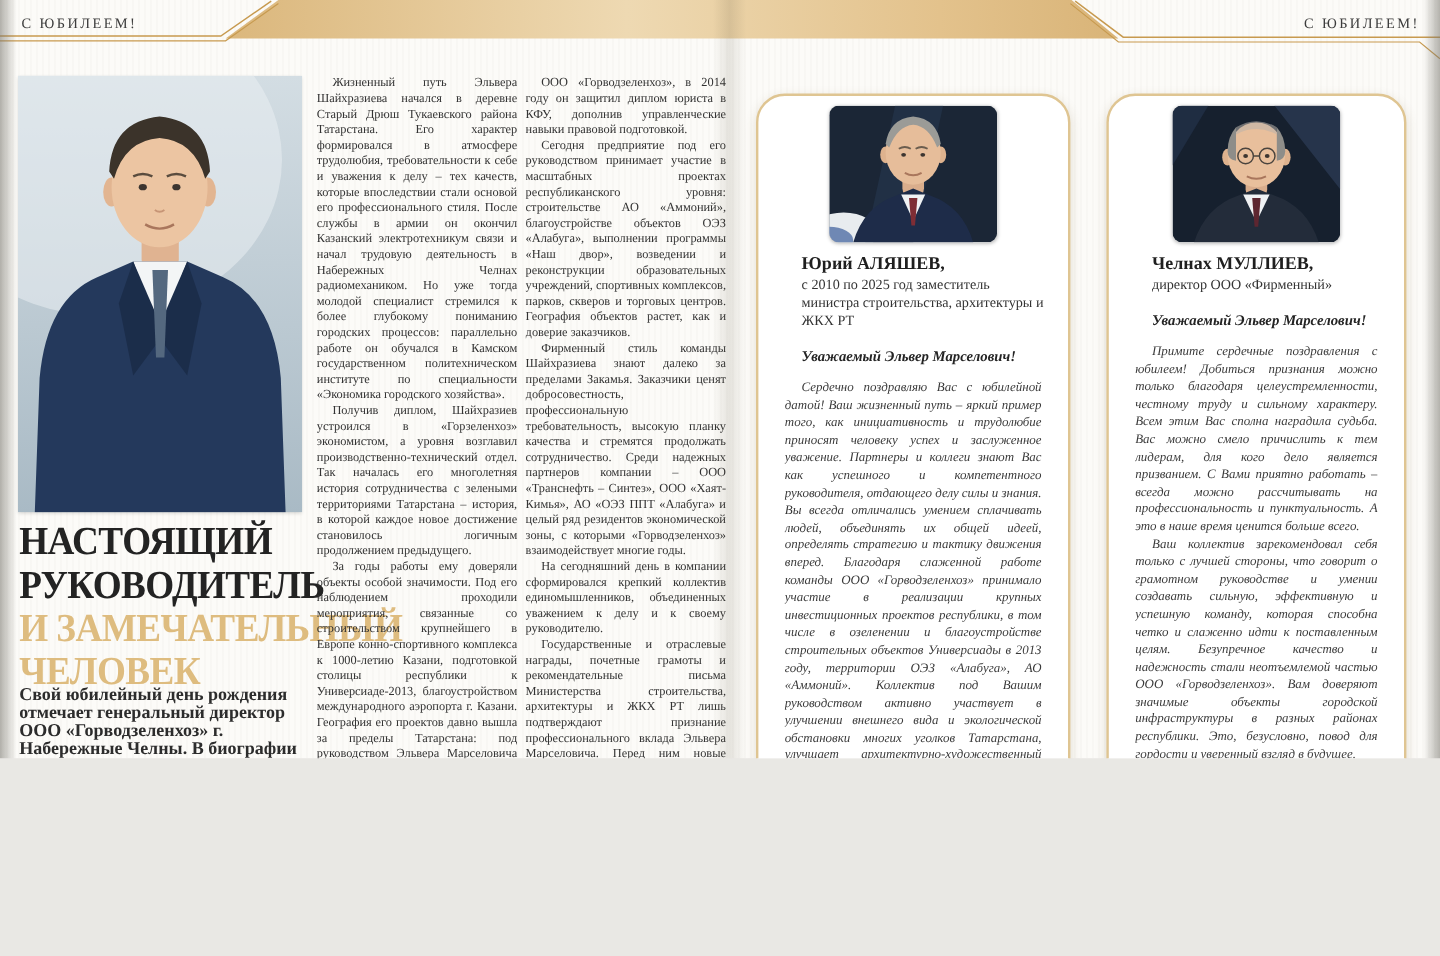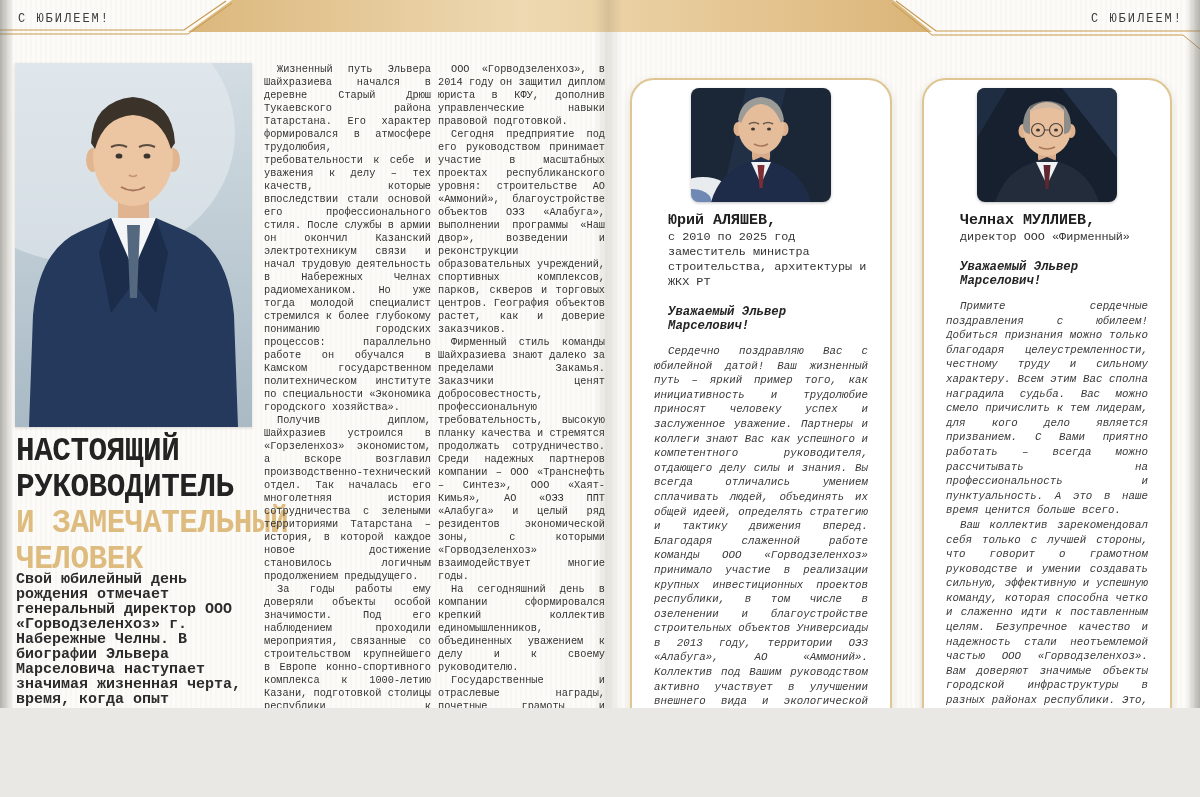--- a/index.html
+++ b/index.html
@@ -1,17 +1,17 @@
 <!DOCTYPE html>
 <html style="--gold: #debc7f; --card-border: #dfc592;"><head>
 <meta charset="utf-8">
 <style>
   html,body{margin:0;padding:0;background:#e9e8e4;}
-  .spread{position:relative;width:1200px;height:708px;margin:0 auto;overflow:hidden;
-    background:#fcfbf8;font-family:Liberation Mono, monospace;color:#333;}
+  .spread{position:relative;width:1200px;height:632px;margin:0 auto;overflow:hidden;
+    background:#fcfbf8;font-family:Liberation Serif, serif;color:#333;}
   .spread::before{content:"";position:absolute;inset:0;pointer-events:none;
     background:repeating-linear-gradient(90deg,rgba(60,50,30,.02) 0 2px,transparent 2px 5px);}
   
   .hdr-svg{position:absolute;left:0;top:0;}
   .hdr-label{position:absolute;top:12px;font-size:12px;letter-spacing:2px;color:#3c3c3c;font-weight:500;}
   .hdr-label.l{left:18px;} .hdr-label.r{right:17px;}
   
   .photo-main{position:absolute;left:15px;top:63px;width:237px;height:364px;overflow:hidden;
     box-shadow:0 1px 3px rgba(0,0,0,.15);}
   
@@ -117,21 +117,21 @@
   <div class="title-block">
     <div class="t-line">НАСТОЯЩИЙ</div>
     <div class="t-line">РУКОВОДИТЕЛЬ</div>
     <div class="t-line gold">И ЗАМЕЧАТЕЛЬНЫЙ</div>
     <div class="t-line gold">ЧЕЛОВЕК</div>
   </div>
   <div class="intro">Свой юбилейный день рождения отмечает генеральный директор ООО «Горводзеленхоз» г. Набережные Челны. В биографии Эльвера Марселовича наступает значимая жизненная черта, время, когда опыт прожитых лет выстраивается в четкую, сильную линию, а сделанное оборачивается устойчивым фундаментом для будущих свершений.</div>
 
   <div class="col c1">
       <p>Жизненный путь Эльвера Шайхразиева начался в деревне Старый Дрюш Тукаевского района Татарстана. Его характер формировался в атмосфере трудолюбия, требовательности к себе и уважения к делу – тех качеств, которые впоследствии стали основой его профессионального стиля. После службы в армии он окончил Казанский электротехникум связи и начал трудовую деятельность в Набережных Челнах радиомехаником. Но уже тогда молодой специалист стремился к более глубокому пониманию городских процессов: параллельно работе он обучался в Камском государственном политехническом институте по специальности «Экономика городского хозяйства».</p>
-      <p>Получив диплом, Шайхразиев устроился в «Горзеленхоз» экономистом, а вскоре возглавил производственно-технический отдел. Так началась его многолетняя история сотрудничества с зелеными территориями Татарстана – история, в которой каждое новое достижение становилось логичным продолжением предыдущего.</p>
+      <p>Получив диплом, Шайхразиев устроился в «Горзеленхоз» экономистом, а уровня возглавил производственно-технический отдел. Так началась его многолетняя история сотрудничества с зелеными территориями Татарстана – история, в которой каждое новое достижение становилось логичным продолжением предыдущего.</p>
       <p>За годы работы ему доверяли объекты особой значимости. Под его наблюдением проходили мероприятия, связанные со строительством крупнейшего в Европе конно-спортивного комплекса к 1000-летию Казани, подготовкой столицы республики к Универсиаде-2013, благоустройством международного аэропорта г. Казани. География его проектов давно вышла за пределы Татарстана: под руководством Эльвера Марселовича озеленены аэропорты Анапы и Минеральных Вод, а также трасса федерального значения М-7.</p>
     </div>
   <div class="col c2">
       <p>ООО «Горводзеленхоз», в 2014 году он защитил диплом юриста в КФУ, дополнив управленческие навыки правовой подготовкой.</p>
       <p>Сегодня предприятие под его руководством принимает участие в масштабных проектах республиканского уровня: строительстве АО «Аммоний», благоустройстве объектов ОЭЗ «Алабуга», выполнении программы «Наш двор», возведении и реконструкции образовательных учреждений, спортивных комплексов, парков, скверов и торговых центров. География объектов растет, как и доверие заказчиков.</p>
       <p>Фирменный стиль команды Шайхразиева знают далеко за пределами Закамья. Заказчики ценят добросовестность, профессиональную требовательность, высокую планку качества и стремятся продолжать сотрудничество. Среди надежных партнеров компании – ООО «Транснефть – Синтез», ООО «Хаят-Кимья», АО «ОЭЗ ППТ «Алабуга» и целый ряд резидентов экономической зоны, с которыми «Горводзеленхоз» взаимодействует многие годы.</p>
       <p>На сегодняшний день в компании сформировался крепкий коллектив единомышленников, объединенных уважением к делу и к своему руководителю.</p>
       <p>Государственные и отраслевые награды, почетные грамоты и рекомендательные письма Министерства строительства, архитектуры и ЖКХ РТ лишь подтверждают признание профессионального вклада Эльвера Марселовича. Перед ним новые рубежи: развитие сотрудничества с Особой экономической зоной, расширение проектов в Закамской зоне и дальнейшее укрепление позиций компании.</p>
       <p>Эльвер Марселович – человек, который не просто профессионально выполняет свою работу, а живет ею. В год его юбилея мы отмечаем вклад лидера, который по-настоящему украшает мир вокруг себя и делает это ежедневно, мудро и с огромной любовью к своему делу.</p>
     </div>

